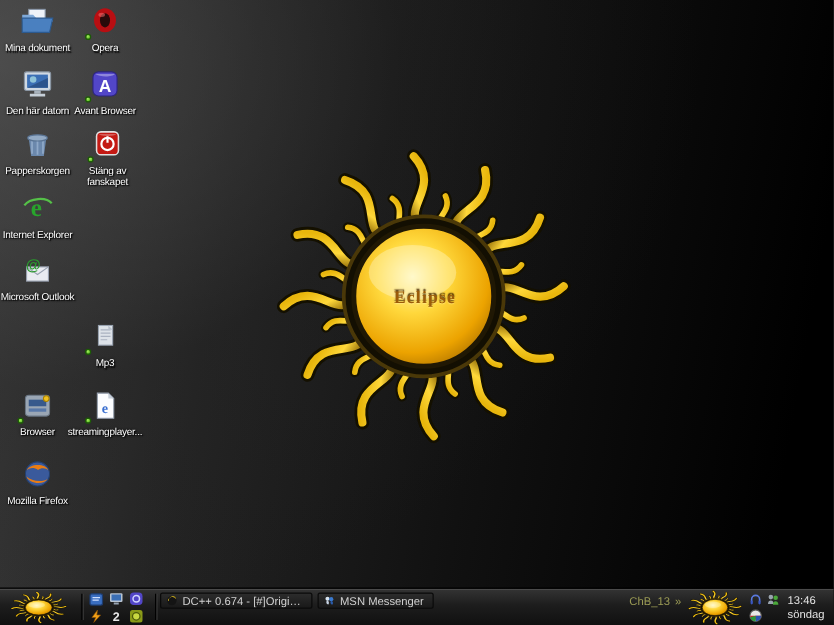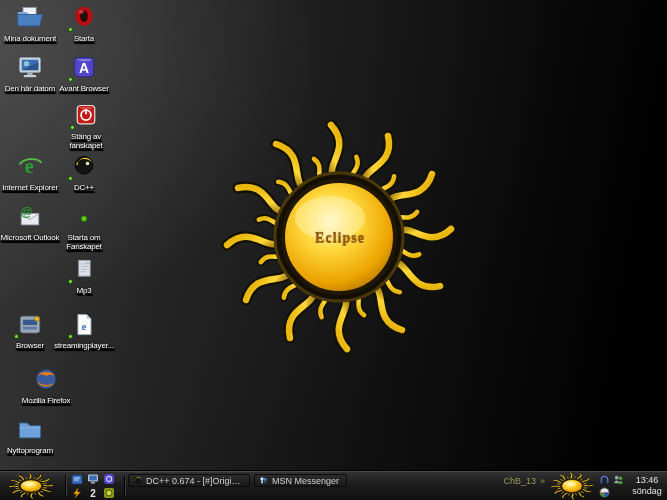--- a/index.html
+++ b/index.html
@@ -11,21 +11,21 @@
       linear-gradient(100deg,#3c3c3c 0%,#232323 28%,#111 58%,#000 92%);}
   .defs-holder{position:absolute;width:0;height:0;overflow:hidden;}
 
   
   .wp-sun{position:absolute;left:218px;top:117px;width:242px;height:240px;}
   .eclipse-label{position:absolute;left:289px;top:231px;width:102px;text-align:center;
     font-family:Liberation Serif, serif;font-size:14px;font-weight:bold;letter-spacing:1px;
     color:#9c5c08;text-shadow:0 1px 1px rgba(255,240,160,.55),0 -1px 1px rgba(70,40,0,.9);}
 
   
-  .dicon{position:absolute;width:60px;text-align:center;cursor:default;text-decoration:underline;}
+  .dicon{position:absolute;width:60px;text-align:center;cursor:default;}
   .ig{position:relative;width:30px;height:28px;margin:0 auto 2px auto;}
   .ig svg{width:30px;height:28px;display:block;}
   .ilabel{color:#fff;font-size:8px;letter-spacing:-.2px;line-height:9px;
     text-shadow:1px 1px 1px #000,0 0 2px #000;}
   .gdot{position:absolute;left:-1px;bottom:0;width:5px;height:5px;border-radius:50%;
     background:radial-gradient(circle at 35% 30%,#a8f060,#49b412);border:1px solid #1d5c06;}
 
   
   .taskbar{position:absolute;left:0;bottom:0;width:667px;height:30px;display:flex;align-items:stretch;
     background:linear-gradient(180deg,#343434 0%,#1d1d1d 45%,#101010 100%);
@@ -38,21 +38,21 @@
   .tb-buttons{align-self:flex-start;margin-top:3px;display:flex;gap:4px;}
   .tb-btn{height:13px;display:flex;align-items:center;gap:4px;padding:0 7px 0 4px;
     background:linear-gradient(180deg,#2c2c2c,#191919);border-radius:2px;border:1px solid #0a0a0a;}
   .tb-btn .blabel{white-space:nowrap;overflow:hidden;text-overflow:ellipsis;max-width:96px;}
   .tb-btn svg{width:9px;height:9px;}
   .tb-right{margin-left:auto;display:flex;align-items:center;gap:5px;padding-right:3px;}
   .chb{align-self:flex-start;margin-top:5px;display:flex;gap:4px;color:#9c9c55;font-size:9px;}
   .tray-sun{width:44px;height:28px;}
   .tray-icons{display:grid;grid-template-columns:12px 12px;gap:2px 2px;align-items:center;}
   .tray-icons svg{width:11px;height:11px;display:block;}
-  .clock{text-align:center;line-height:11px;font-size:9px;color:#e2e2e2;min-width:34px;}
+  .clock{text-align:left;line-height:11px;font-size:9px;color:#e2e2e2;min-width:34px;}
   .cursor{position:absolute;left:148px;top:477px;color:#e8e8e8;font-size:9px;
     text-shadow:0 0 2px #000;}
 </style>
 </head>
 <body>
 
 <div class="screen">
 
   <svg class="defs-holder" aria-hidden="true">
     <defs>
@@ -132,20 +132,30 @@
       <rect x="6.5" y="6.5" width="19" height="12" fill="#3b6fb5"></rect>
       <circle cx="12" cy="11" r="3" fill="#8fc3d8"></circle>
           <path d="M6.5 18.5l19-9v9z" fill="#2c548c"></path>
       <rect x="13" y="21" width="6" height="3" fill="#a8b2bc"></rect>
           <rect x="9" y="24" width="14" height="2.5" fill="#c6cfd8"></rect>
     </svg>
       </div>
     <div class="ilabel">Den här datorn</div>
   </div>
 
+  <div class="dicon" style="left:0;top:102px">
+    <div class="ig">
+        <svg viewBox="0 0 32 32">
+      <path d="M8 10h16l-2.2 16H10.2z" fill="#6b88ac"></path>
+      <path d="M11 12v12M16 12v13M21 12v12" stroke="#8fa9c8" stroke-width="1.6" fill="none"></path>
+      <ellipse cx="16" cy="9.5" rx="9" ry="2.8" fill="#93aac4" stroke="#5a7494"></ellipse>
+    </svg>
+      </div>
+    <div class="ilabel">Papperskorgen</div>
+  </div>
 
   <div class="dicon" style="left:0;top:153px">
     <div class="ig">
         <svg viewBox="0 0 32 32">
       <text x="15" y="23" text-anchor="middle" font-size="23" font-weight="bold" fill="#28a42c" font-family="Liberation Serif,serif">e</text>
       <path d="M4 13 C9 6 24 5 29 11" stroke="#55c048" stroke-width="2" fill="none"></path>
     </svg>
       </div>
     <div class="ilabel">Internet Explorer</div>
   </div>
@@ -169,52 +179,43 @@
       <rect x="8" y="10" width="16" height="6" fill="#37598c"></rect>
           <rect x="8" y="18" width="16" height="3" fill="#5878a8"></rect>
       <circle cx="24" cy="9" r="2.6" fill="#f0c020" stroke="#a88000"></circle>
       <circle class="" cx="8" cy="23" r="0"></circle>
     </svg>
         <span class="gdot"></span>
       </div>
     <div class="ilabel">Browser</div>
   </div>
 
-  <div class="dicon" style="left:16px;top:366px">
+  <div class="dicon" style="left:0;top:366px">
     <div class="ig">
         <svg viewBox="0 0 32 32">
       <circle cx="16" cy="15" r="11" fill="#3a5a9c"></circle>
       <path d="M5.5 12 C9 5.5 23 5 26.5 12 C23 9 19 9.5 16.5 11.5 C12.5 8.5 8.5 9.5 5.5 12Z" fill="#e87c14"></path>
       <path d="M5.2 17 C9 24.5 21 25.5 26 19.5 C20 23 11 22 5.2 17Z" fill="#e87c14"></path>
       <circle cx="16" cy="15" r="11" fill="none" stroke="#24406e"></circle>
     </svg>
       </div>
     <div class="ilabel">Mozilla Firefox</div>
   </div>
 
-  <div class="dicon" style="left:0;top:416px">
-    <div class="ig">
-        <svg viewBox="0 0 32 32">
-      <path d="M4 8h9l3 3h12v14H4z" fill="#6fa0dc" stroke="#35628f"></path>
-      <path d="M4 13h24v1H4z" fill="#8ab8ec"></path>
-    </svg>
-      </div>
-    <div class="ilabel">Nyttoprogram</div>
-  </div>
 
   <div class="dicon" style="left:54px;top:4px">
     <div class="ig">
         <svg viewBox="0 0 32 32">
       <ellipse cx="16" cy="14" rx="10" ry="11" fill="#b80e12"></ellipse>
       <ellipse cx="16" cy="14" rx="4.6" ry="6.5" fill="#2a0a0a"></ellipse>
       <ellipse cx="13" cy="9" rx="3" ry="2" fill="rgba(255,120,120,.5)"></ellipse>
     </svg>
         <span class="gdot"></span>
       </div>
-    <div class="ilabel">Starta</div>
+    <div class="ilabel">Opera</div>
   </div>
 
   <div class="dicon" style="left:54px;top:54px">
     <div class="ig">
         <svg viewBox="0 0 32 32">
       <rect x="5" y="4" width="22" height="22" rx="5" fill="#5246c8" stroke="#2c2480"></rect>
       <path d="M7 6h18c-2 3-14 3-18 0z" fill="rgba(255,255,255,.35)"></path>
       <text x="16" y="22" text-anchor="middle" font-size="16" font-weight="bold" fill="#fff">A</text>
     </svg>
         <span class="gdot"></span>
@@ -228,40 +229,21 @@
       <rect x="6" y="4" width="20" height="21" rx="4" fill="#c41a14" stroke="#e0e0e0" stroke-width="1.4"></rect>
       <path d="M8 6h16c-1.6 2.4-14 2.4-16 0z" fill="rgba(255,255,255,.3)"></path>
       <circle cx="16" cy="15" r="5.6" fill="none" stroke="#fff" stroke-width="2"></circle>
       <line x1="16" y1="8" x2="16" y2="14" stroke="#fff" stroke-width="2"></line>
     </svg>
         <span class="gdot"></span>
       </div>
     <div class="ilabel">Stäng av fanskapet</div>
   </div>
 
-  <div class="dicon" style="left:54px;top:153px">
-    <div class="ig">
-        <svg viewBox="0 0 32 32">
-      <circle cx="16" cy="14" r="10" fill="#141414" stroke="#000"></circle>
-      <path d="M7 13 A10 9 0 0 1 25 11 A7 6 0 0 0 9 14 Z" fill="#ffd820"></path>
-      <circle cx="20" cy="12" r="2" fill="#fff8c0"></circle>
-    </svg>
-        <span class="gdot"></span>
-      </div>
-    <div class="ilabel">DC++</div>
-  </div>
-
-  <div class="dicon" style="left:54px;top:203px">
-    <div class="ig">
-        <svg viewBox="0 0 32 32">
-      <circle cx="16" cy="18" r="3.4" fill="#5ac81e" stroke="#1d6206"></circle>
-    </svg>
-      </div>
-    <div class="ilabel">Starta om Fanskapet</div>
-  </div>
+
 
   <div class="dicon" style="left:54px;top:256px">
     <div class="ig">
         <svg viewBox="0 0 32 32">
       <rect x="10" y="5" width="13" height="18" fill="#dde2e8" stroke="#98a2b0"></rect>
       <path d="M12 9h9M12 12h9M12 15h9M12 18h6" stroke="#aab2c0" fill="none"></path>
       <path d="M19 5l4 4h-4z" fill="#b8c0cc"></path>
     </svg>
         <span class="gdot"></span>
       </div>

